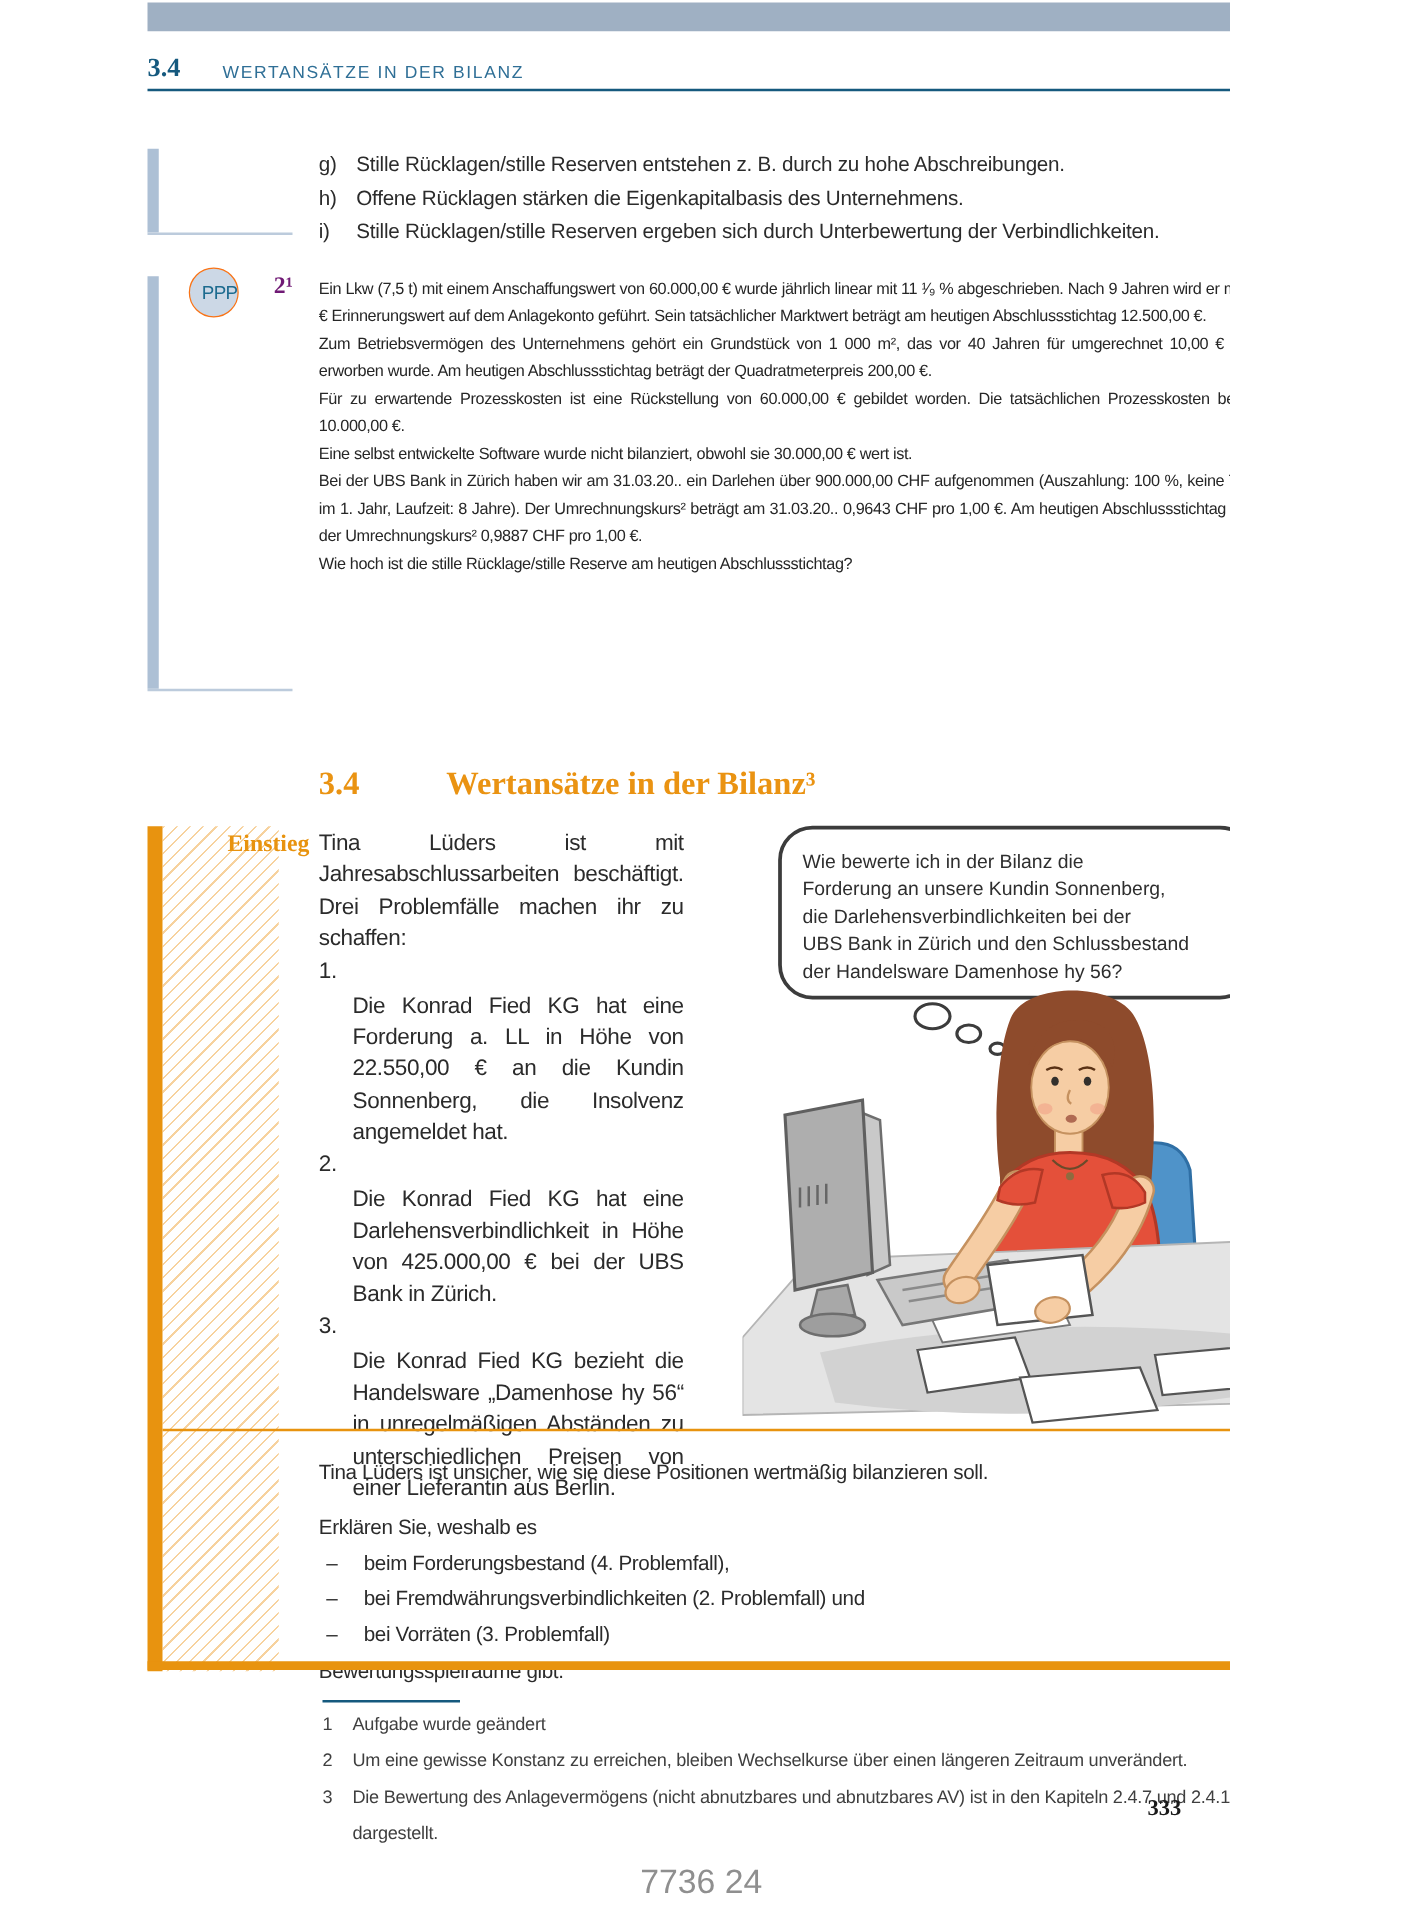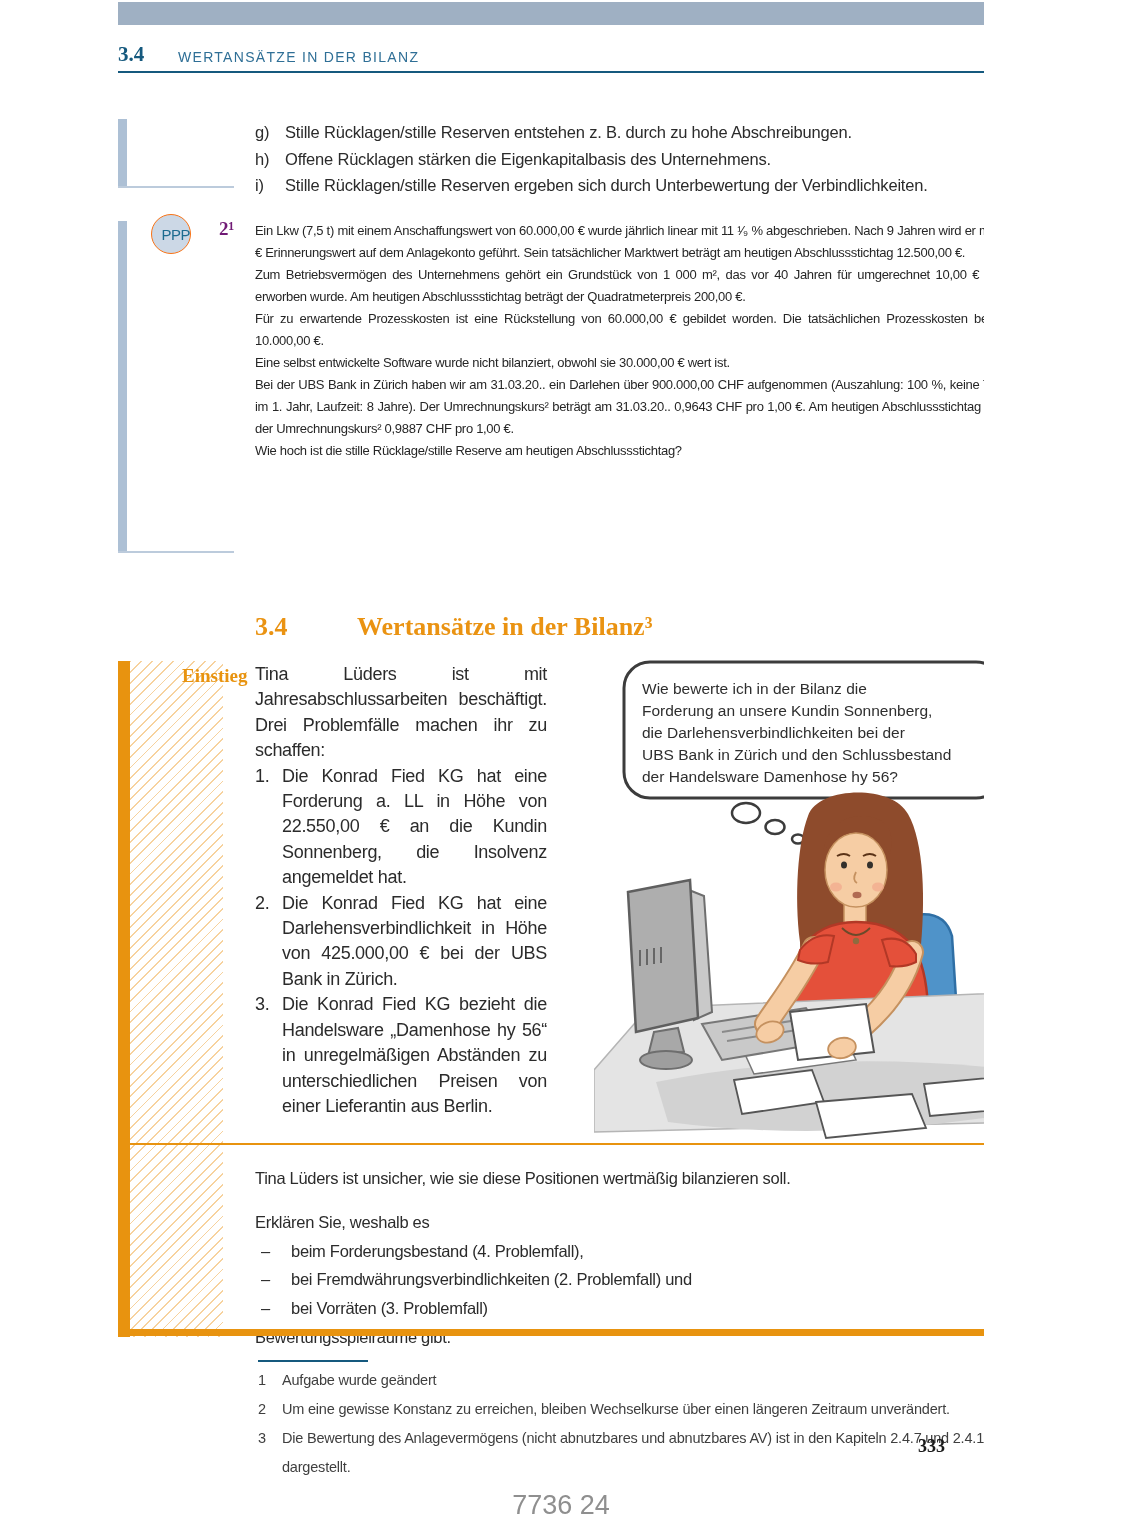--- a/index.html
+++ b/index.html
@@ -41,21 +41,21 @@
   .einstieg-bar{position:absolute;left:118px;top:661px;width:12px;height:676px;background:#e8930f;}
   .einstieg-hatch{position:absolute;left:130px;top:661px;width:93px;height:676px;
     background-image:repeating-linear-gradient(135deg,rgba(240,173,78,0.55) 0 1.3px,transparent 1.3px 7.5px);}
   .einstieg-label{position:absolute;left:137px;top:665px;font-family:"Liberation Serif","DejaVu Serif",serif;
     font-weight:bold;font-size:19px;color:#e8930f;margin-left:45px;}
   .einstieg-intro{position:absolute;left:255px;top:662px;width:292px;font-size:18px;line-height:25.4px;
     letter-spacing:-0.3px;text-align:justify;}
   .einstieg-intro p{margin:0;}
   .prob-row{display:flex;}
   .prob-num{flex:0 0 27px;}
-  .prob-text{flex:1;text-align:justify;}
+  .prob-text{flex:1;text-align:justify;margin-top:28px;}
   .thin-rule{position:absolute;left:130px;top:1143px;width:892px;height:2px;background:#e8930f;}
   .einstieg-tail{position:absolute;left:255px;top:1164px;width:768px;font-size:16.5px;line-height:28.8px;letter-spacing:-0.3px;}
   .einstieg-tail p{margin:0;}
   .tail-followup{margin-bottom:15px !important;}
   .dash-row{display:flex;}
   .dash{flex:0 0 30px;padding-left:6px;}
   .thick-rule{position:absolute;left:118px;top:1329px;width:904px;height:7px;background:#e8930f;}
   
   .illustration{position:absolute;left:594px;top:650px;width:436px;height:495px;}
   

